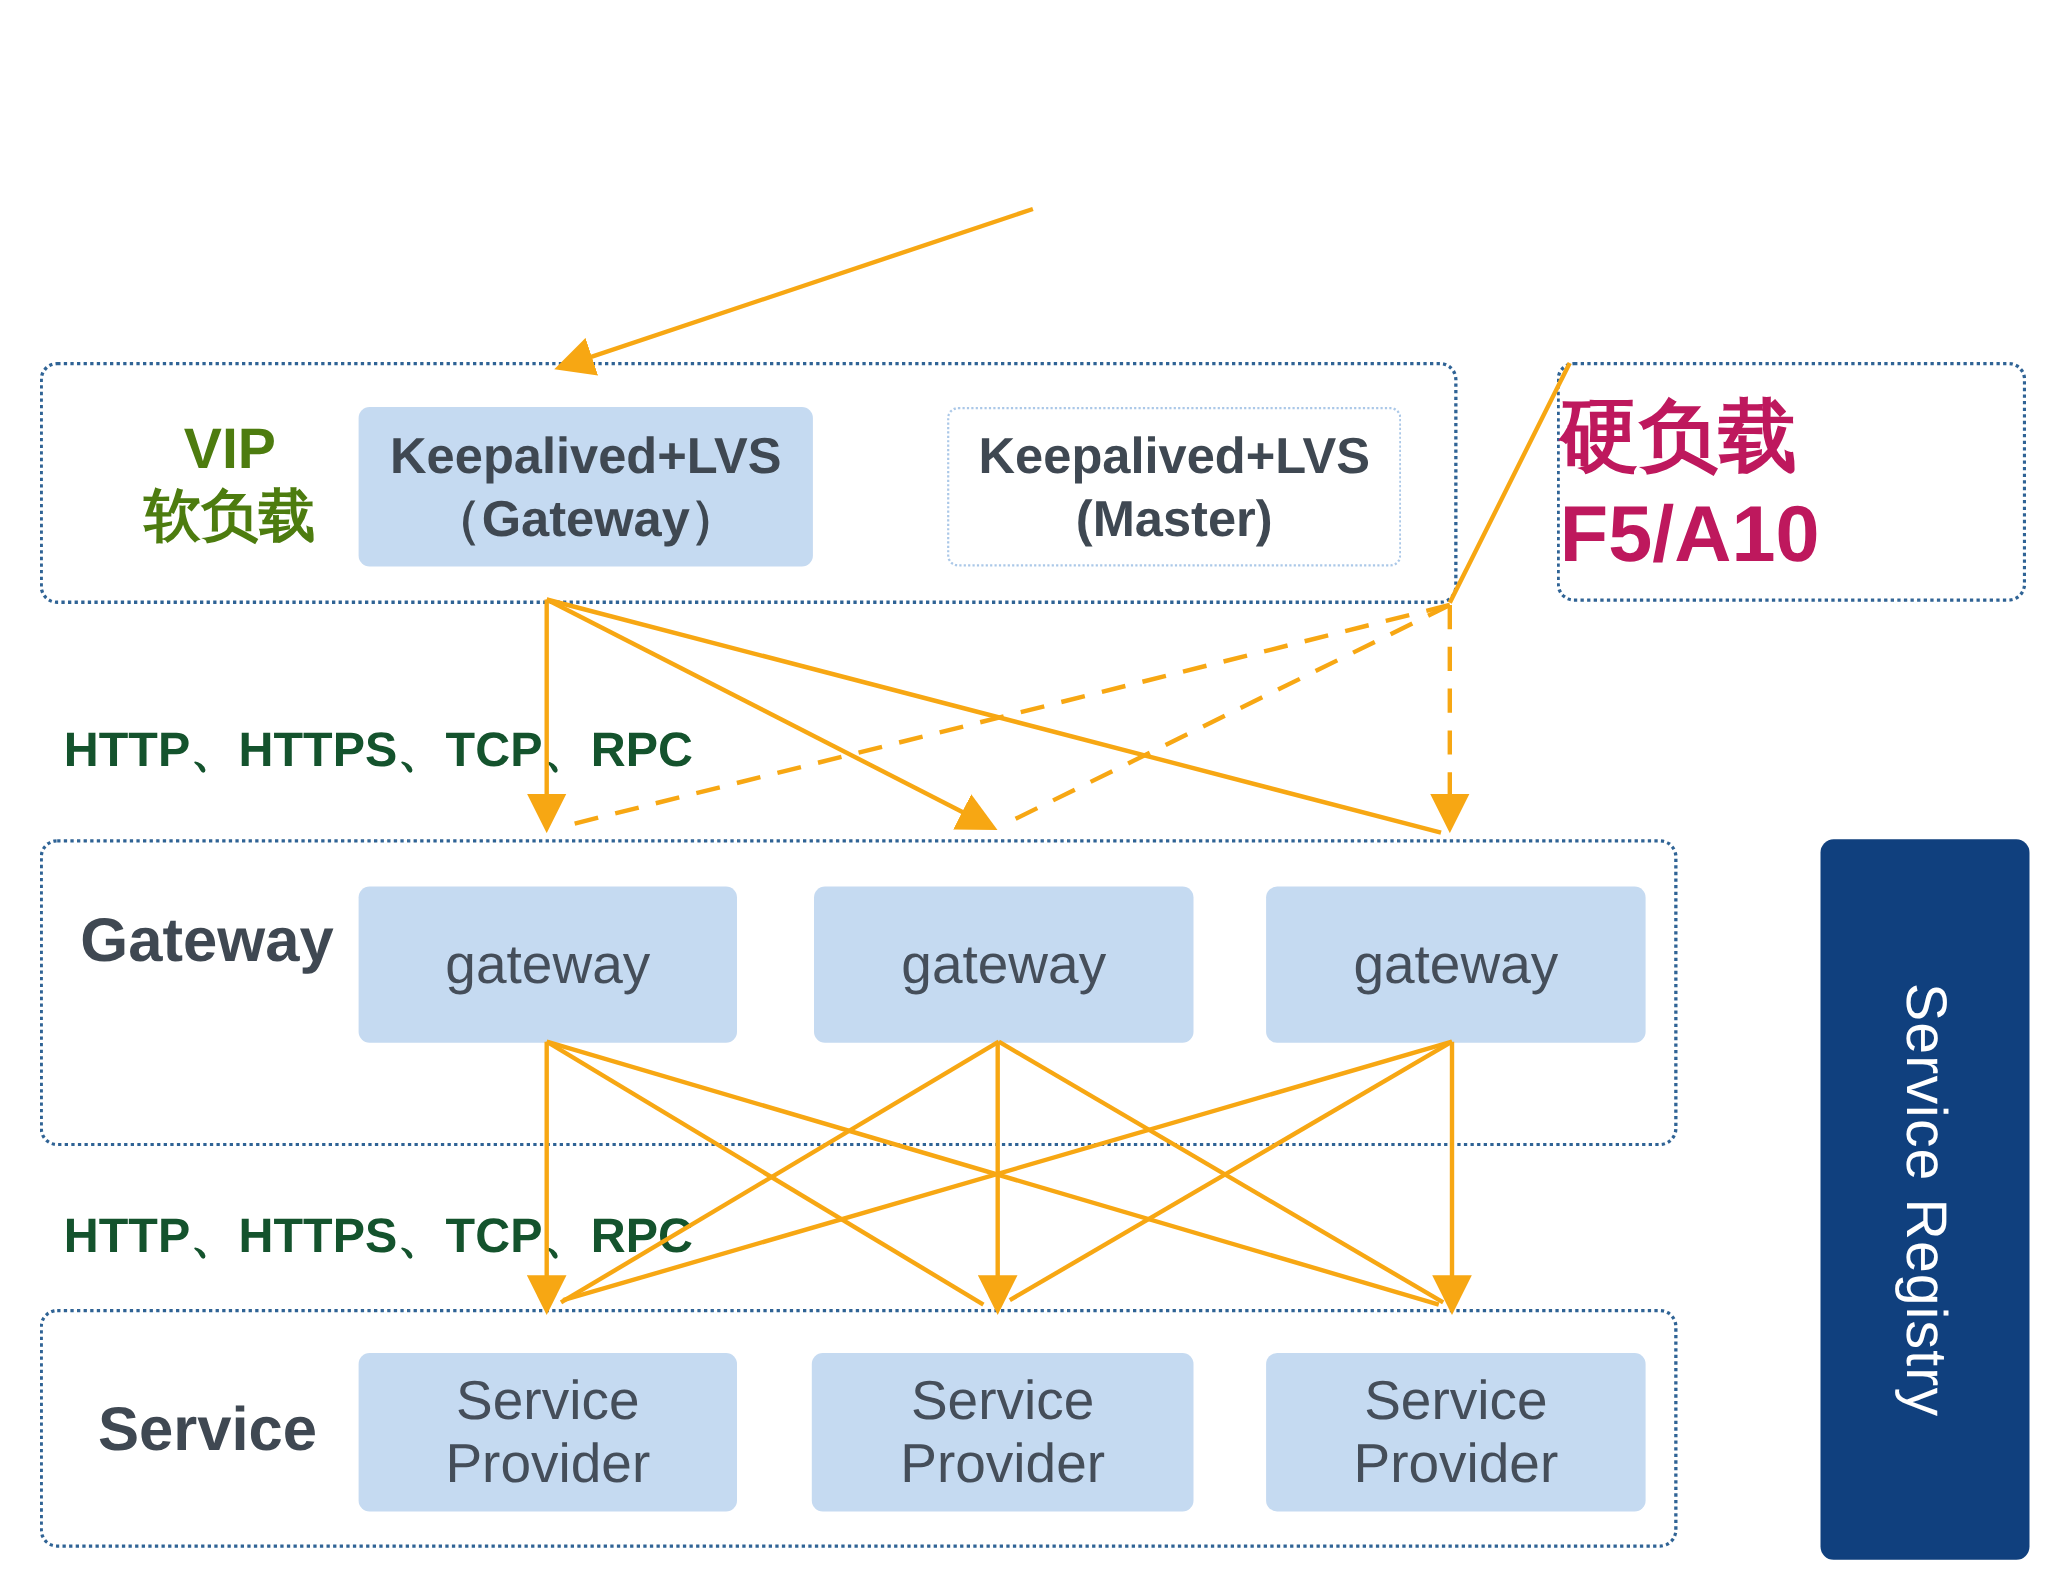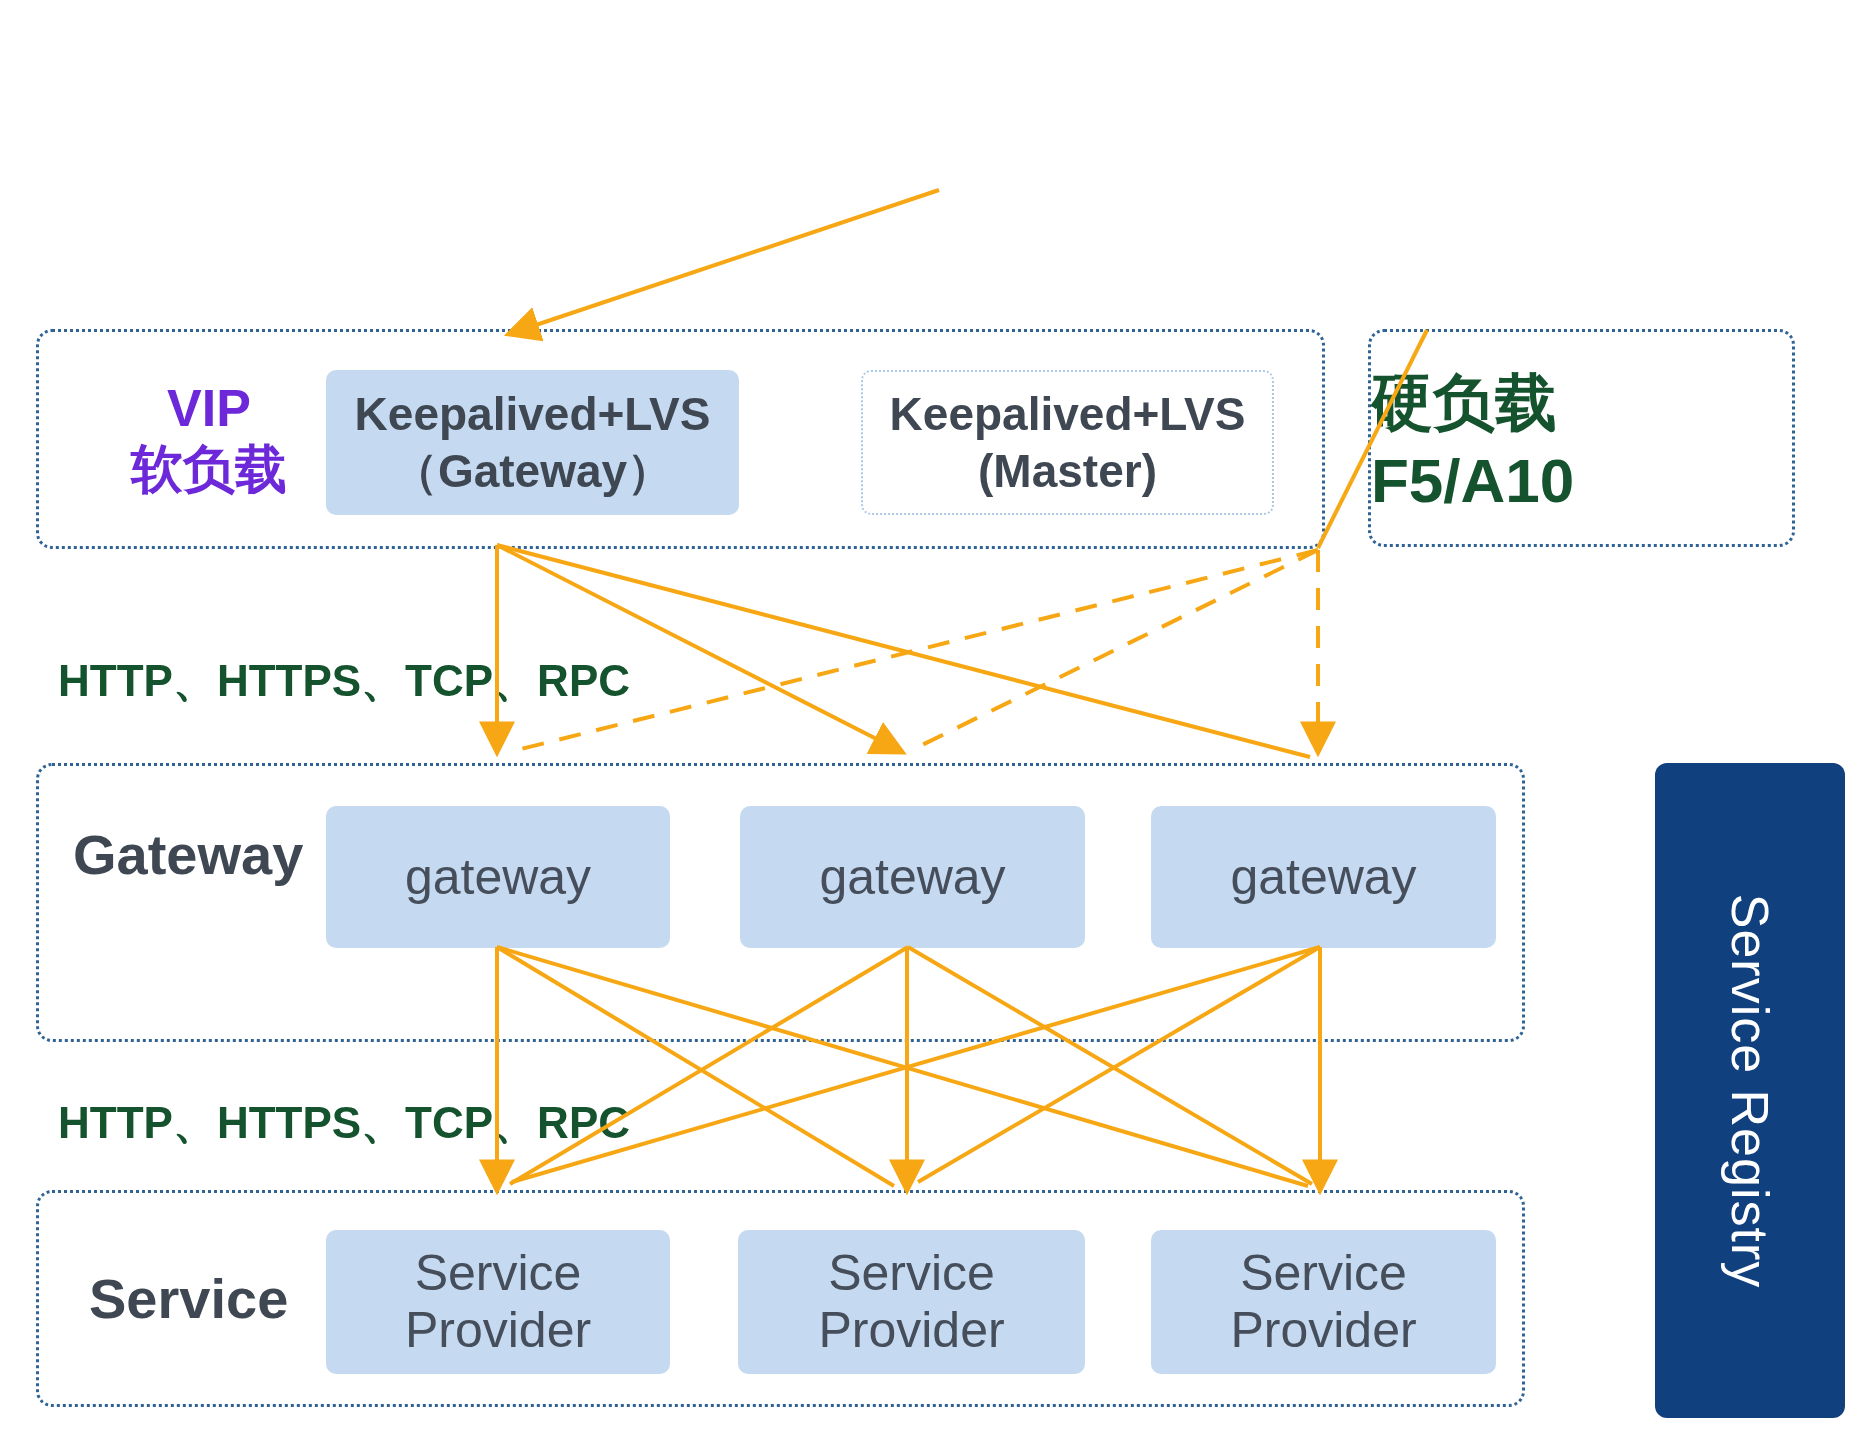--- a/index.html
+++ b/index.html
@@ -18,36 +18,36 @@
   .topbar-content { position:absolute; left:0; top:0; width:100%; height:100%;
                     display:flex; align-items:center; justify-content:center;
                     font-size:50px; font-weight:700; color:#3f4852; }
 
   
   .dotted-box { border:3px dotted #2f6395; border-radius:16px; background:#ffffff; }
 
   .vip-container { left:36px; top:329px; width:1289px; height:220px; }
   .vip-label { position:absolute; left:40px; top:0; width:260px; height:100%;
                display:flex; flex-direction:column; align-items:center; justify-content:center;
-               font-size:52px; font-weight:700; color:#6d28d9; line-height:1.18; }
+               font-size:52px; font-weight:700; color:#4d7c0f; line-height:1.18; }
 
   .node { position:absolute; display:flex; flex-direction:column;
           align-items:center; justify-content:center; text-align:center;
           border-radius:10px; color:#454e5a; }
   .node-blue { background:#c5daf1; }
 
   .master-box { left:287px; top:38px; width:413px; height:145px;
                 font-size:46px; font-weight:700; color:#3f4852; line-height:1.22; }
   .slave-box  { left:822px; top:38px; width:413px; height:145px;
                 background:#ffffff; border:2px dotted #abc8e8;
                 font-size:46px; font-weight:700; color:#3f4852; line-height:1.22; }
 
-  .hardlb { left:1368px; top:329px; width:427px; height:218px;
+  .hardlb { left:1415px; top:329px; width:427px; height:218px;
             display:flex; align-items:center; justify-content:center;
-            font-size:62px; font-weight:700; color:#14532d; word-spacing:16px; }
+            font-size:72px; font-weight:700; color:#be185d; word-spacing:16px; }
 
   .edge-label { position:absolute; font-size:44px; font-weight:600; color:#14532d; }
   .lbl-http1 { left:58px; top:652px; }
   .lbl-features { left:70px; top:972px; }
   .lbl-http2 { left:58px; top:1094px; }
 
   
   .gateway-container { left:36px; top:763px; width:1489px; height:279px; }
   .row-label { position:absolute; display:flex; align-items:center;
                font-size:56px; font-weight:700; color:#3f4852; }

